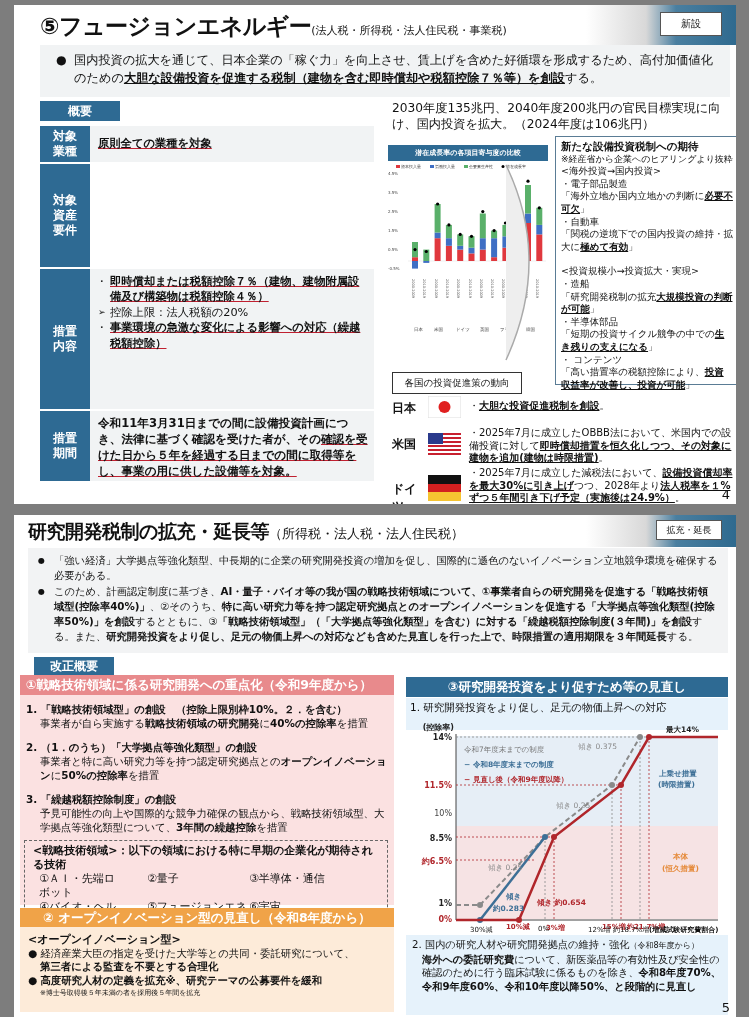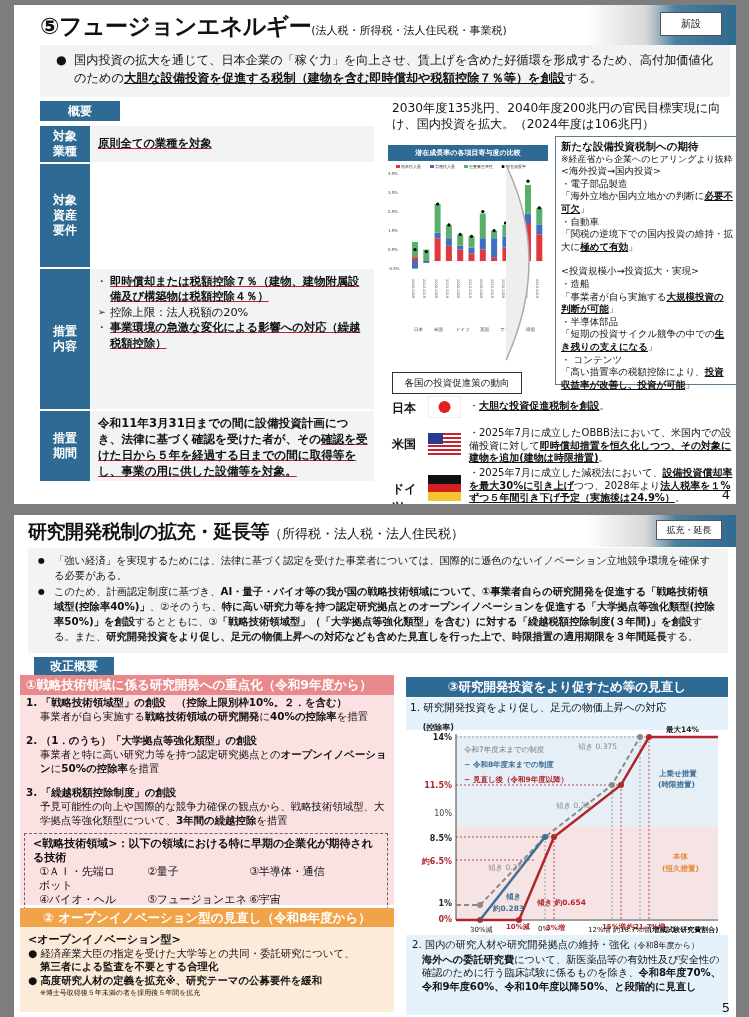--- a/index.html
+++ b/index.html
@@ -38,21 +38,21 @@
   .flag{width:33px;height:22px;margin-right:8px;flex-shrink:0}
   .ctext{font-size:10px;line-height:12.5px;width:265px}
   .pageno{position:absolute;right:6px;bottom:2px;font-size:13px}
   
   .s2-intro{position:absolute;left:14px;top:33px;width:700px;background:#f2f3f4;padding:5px 10px 8px 26px;font-size:10.3px;line-height:15px}
   .s2-intro .p{position:relative;margin-bottom:1px}
   .s2-intro .p::before{content:"●";position:absolute;left:-16px;font-size:8px}
   .kaisei{position:absolute;left:20px;top:142px;width:80px;height:18px;background:#2e6a93;color:#fff;font-size:12px;font-weight:bold;display:flex;align-items:center;justify-content:center}
   .sec1{position:absolute;left:6px;top:160px;width:374px;height:230px;background:#fbe1e1}
   .sec1-h{background:#e88a8c;color:#fff;font-size:12.5px;font-weight:bold;padding:2px 6px;height:20px}
-  .sec1 .item{padding:0 6px;font-size:10.4px;line-height:14px;}
+  .sec1 .item{padding:0 6px;font-size:10.4px;line-height:14px;margin-top:7px}
   .sec1 .item .t{font-weight:bold}
   .sec1 .item .d{padding-left:14px}
   .dotted{margin:6px 6px 0 4px;border:1px dashed #666;padding:3px 8px;font-size:11px;line-height:14px}
   .techgrid{display:grid;grid-template-columns:80px 130px 100px;padding-left:6px}
   .sec2{position:absolute;left:6px;top:393px;width:374px;height:104px;background:#fdebd9}
   .sec2-h{background:#f0a348;color:#fff;font-size:12.5px;font-weight:bold;text-align:center;height:19px;line-height:19px}
   .sec2 .body{padding:6px 8px;font-size:10.4px;line-height:13.5px}
   .sec3-h{position:absolute;left:392px;top:162px;width:322px;height:20px;background:#2e6a93;color:#fff;font-size:12.5px;font-weight:bold;text-align:center;line-height:20px}
   .sec3-sub{position:absolute;left:392px;top:183px;width:322px;height:32px;background:#e6f2fb;font-size:10.5px;line-height:18px;padding-left:4px}
   .chart2{position:absolute;left:392px;top:201px;width:322px;height:218px}
@@ -205,21 +205,21 @@
     <div class="h">新たな設備投資税制への期待</div>
     <div style="font-size:9px">※経産省から企業へのヒアリングより抜粋</div>
     <div>&lt;海外投資→国内投資&gt;</div>
     <div>・電子部品製造</div>
     <div><span>「海外立地か国内立地かの判断に</span><span class="ub">必要不可欠</span><span>」</span></div>
     <div>・自動車</div>
     <div><span>「関税の逆境下での国内投資の維持・拡大に</span><span class="ub">極めて有効</span><span>」</span></div>
     <div style="height:12px"></div>
     <div>&lt;投資規模小→投資拡大・実現&gt;</div>
     <div>・造船</div>
-    <div><span>「事業者が自ら実施する</span><span class="ub">大規模投資の判断が可能</span><span>」</span></div>
+    <div><span>「研究開発税制の拡充</span><span class="ub">大規模投資の判断が可能</span><span>」</span></div>
     <div>・半導体部品</div>
     <div><span>「短期の投資サイクル競争の中での</span><span class="ub">生き残りの支えになる</span><span>」</span></div>
     <div>・ コンテンツ</div>
     <div><span>「高い措置率の税額控除により、</span><span class="ub">投資収益率が改善し、投資が可能</span><span>」</span></div>
   </div>
 
   <div class="countries-lbl">各国の投資促進策の動向</div>
 
   <div class="country" style="top:391px">
     <span class="cname" style="padding-top:4px">日本</span>
@@ -256,21 +256,21 @@
   </div>
   <div class="pageno">4</div>
 </div>
 
 <div class="slide" id="s2">
   <div class="hdr-grad" style="height:32px"></div>
   <div class="badge" style="top:5px;height:20px;width:66px;font-size:9px">拡充・延長</div>
   <div class="title" style="left:14px;top:4px;font-size:19px"><span>研究開発税制の拡充・延長等</span><small style="font-size:13px">（所得税・法人税・法人住民税）</small></div>
 
   <div class="s2-intro">
-    <div class="p">「強い経済」を実現するためには、法律に基づく認定を受けた事業者については、国際的に遜色のないイノベーション立地競争環境を確保する必要がある。</div>
+    <div class="p">「強い経済」大学拠点等強化類型、中長期的に企業の研究開発投資の増加を促し、国際的に遜色のないイノベーション立地競争環境を確保する必要がある。</div>
     <div class="p"><span>このため、計画認定制度に基づき、</span><b>AI・量子・バイオ等の我が国の戦略技術領域について、①事業者自らの研究開発を促進する「戦略技術領域型(控除率40%)」</b><span>、②そのうち、</span><b>特に高い研究力等を持つ認定研究拠点とのオープンイノベーションを促進する「大学拠点等強化類型(控除率50%)」を創設</b><span>するとともに、③</span><b>「戦略技術領域型」（「大学拠点等強化類型」を含む）に対する「繰越税額控除制度(３年間)」を創設</b><span>する。また、</span><b>研究開発投資をより促し、足元の物価上昇への対応なども含めた見直しを行った上で、時限措置の適用期限を３年間延長</b><span>する。</span></div>
   </div>
 
   <div class="kaisei">改正概要</div>
 
   <div class="sec1">
     <div class="sec1-h">①戦略技術領域に係る研究開発への重点化（令和9年度から）</div>
     <div class="item">
       <div class="t">1. 「戦略技術領域型」の創設　（控除上限別枠10%。２．を含む）</div>
       <div class="d"><span>事業者が自ら実施する</span><b>戦略技術領域の研究開発</b><span>に</span><b>40%の控除率</b><span>を措置</span></div>

